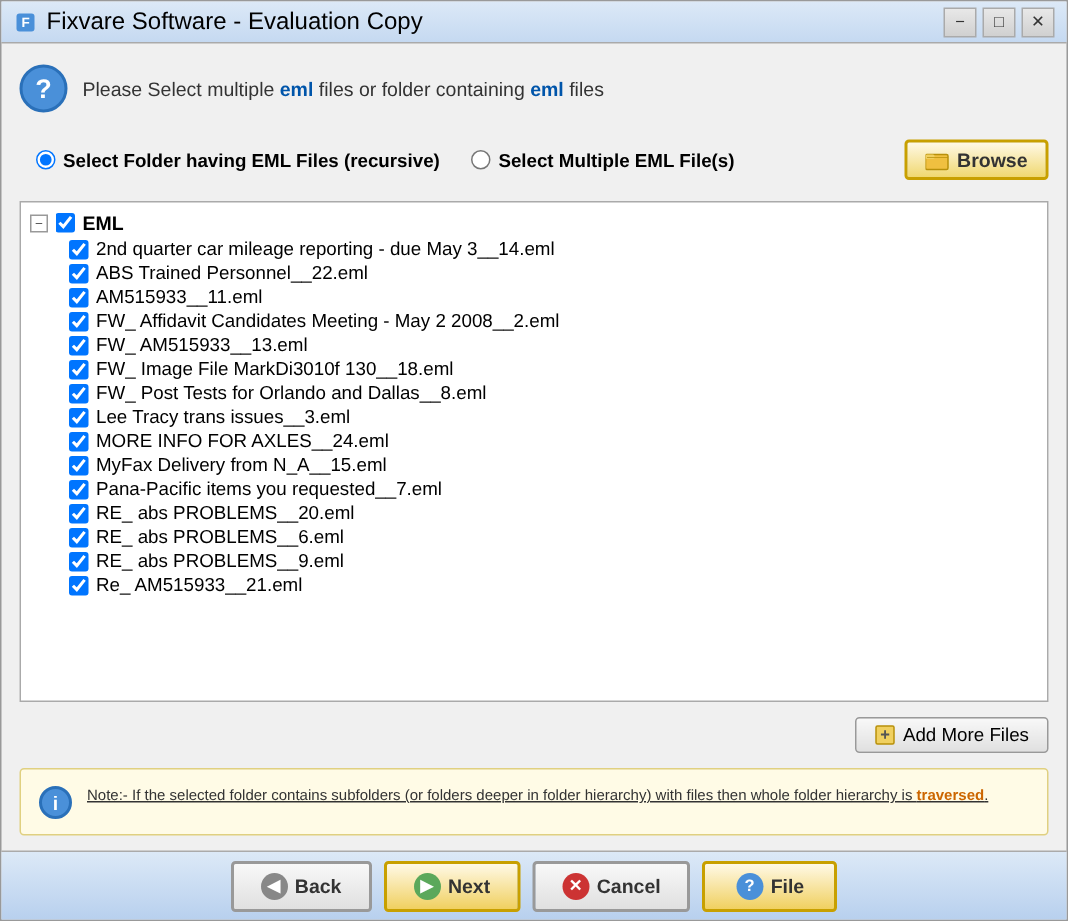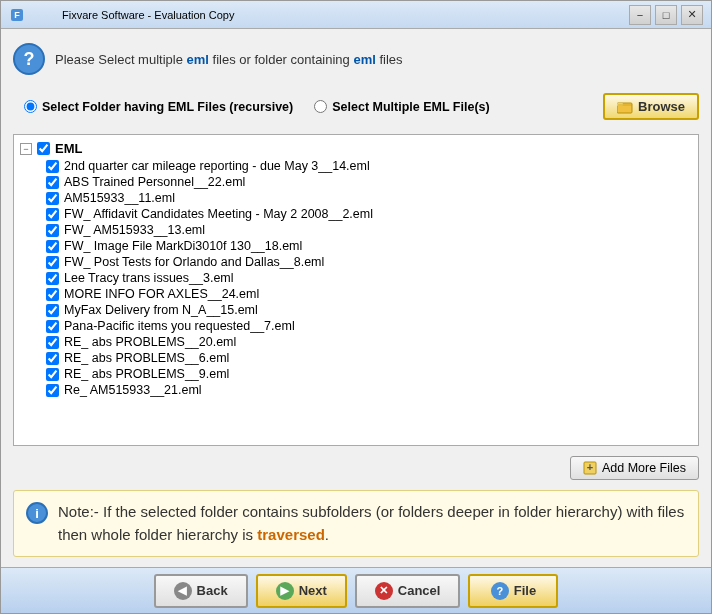--- a/index.html
+++ b/index.html
@@ -30,24 +30,23 @@
     }
     .titlebar-icon {
       width: 16px;
       height: 16px;
       margin-right: 6px;
       display: flex;
       align-items: center;
       justify-content: center;
     }
     .titlebar-title {
-      font-size: 11px;
+      font-size: 16px;
       color: #000;
       flex: 1;
-      margin-left: 31px;
     }
     .titlebar-controls {
       display: flex;
       gap: 4px;
     }
     .titlebar-btn {
       width: 22px;
       height: 20px;
       background: linear-gradient(to bottom, #e8e8e8, #d0d0d0);
       border: 1px solid #aaa;
@@ -219,23 +218,24 @@
       display: flex;
       align-items: center;
       justify-content: center;
       color: white;
       font-size: 13px;
       font-weight: bold;
       flex-shrink: 0;
       margin-top: 1px;
     }
     .note-text {
-      font-size: 15px;
+      font-size: 10px;
       color: #333;
       line-height: 1.5;
+      text-decoration: underline;
     }
     .note-text span.orange {
       color: #cc6600;
       font-weight: bold;
     }
     .footer {
       height: 46px;
       background: linear-gradient(to bottom, #dce9f7, #b8d0ee);
       border-top: 1px solid #aaa;
       display: flex;

